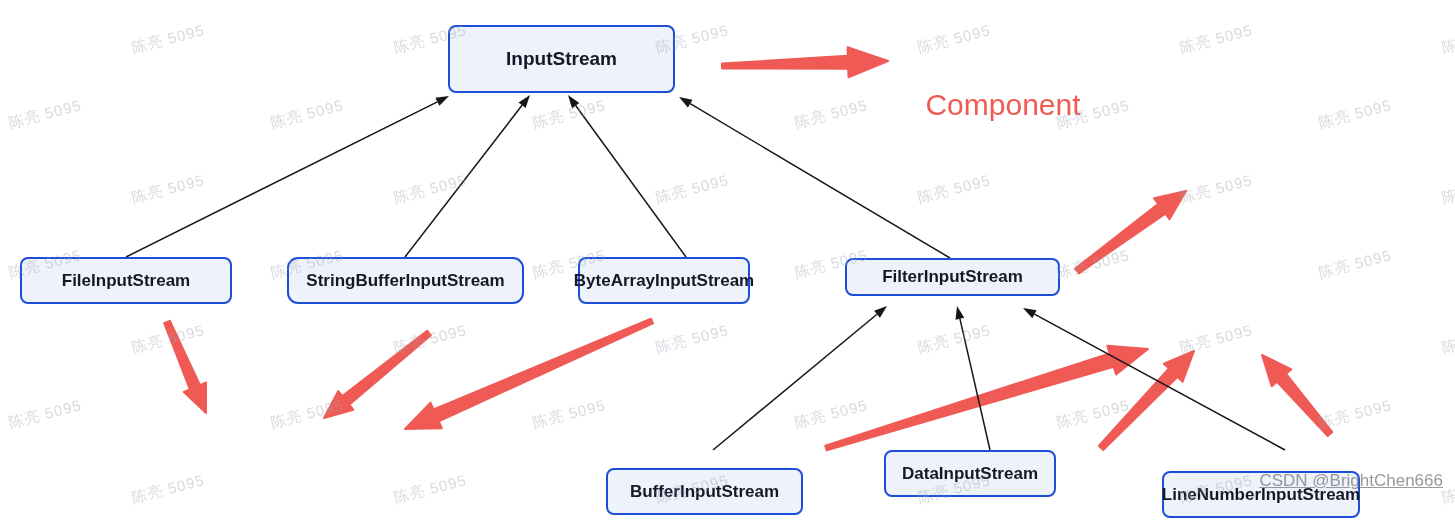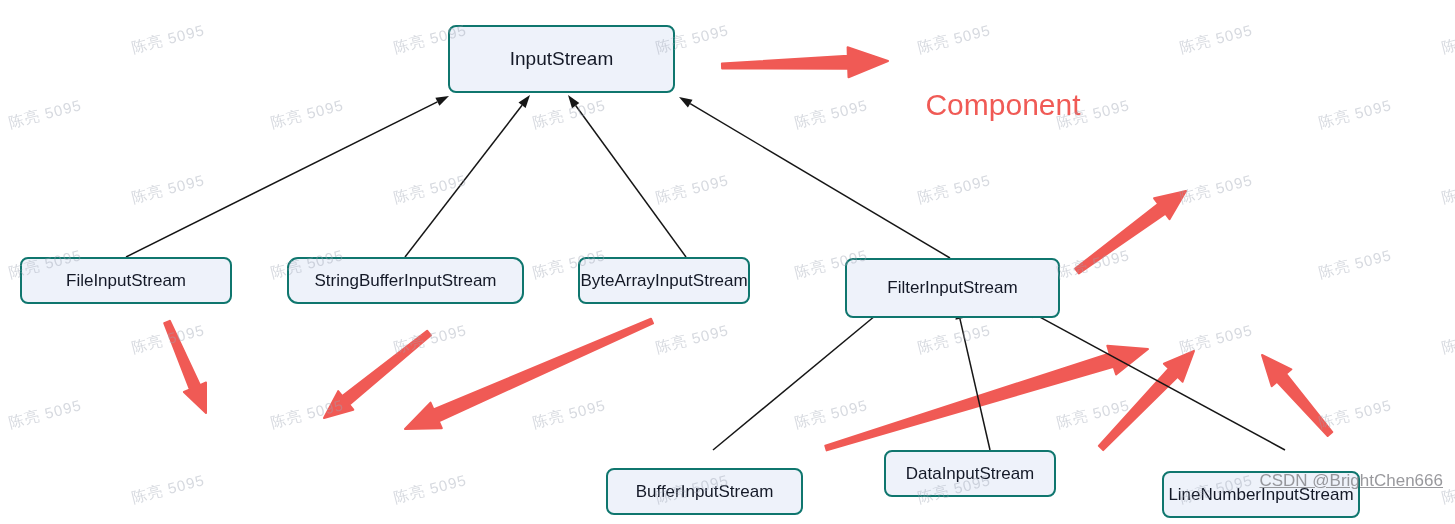--- a/index.html
+++ b/index.html
@@ -7,32 +7,32 @@
     position:relative;
     width:1455px;height:524px;
     background:#ffffff;
     overflow:hidden;
     font-family:"Liberation Sans",sans-serif;
   }
   #edge-layer{position:absolute;left:0;top:0;z-index:1;}
   .node{
     position:absolute;z-index:2;
     background:#eef2fa;
-    border:2px solid #0f766e;
+    border:2px solid #1d4ed8;
     border-radius:8px;
     box-sizing:border-box;
     display:flex;align-items:center;justify-content:center;
-    font-weight:normal;color:#141927;font-size:17px;
+    font-weight:bold;color:#141927;font-size:17px;
     white-space:nowrap;
   }
   #nb-0{left:448px;top:25px;width:227px;height:68px;font-size:19px;}
   #nb-1{left:20px;top:257px;width:212px;height:47px;}
   #nb-2{left:287px;top:257px;width:237px;height:47px;border-radius:11px;}
   #nb-3{left:578px;top:257px;width:172px;height:47px;border-radius:8px;}
-  #nb-4{left:845px;top:258px;width:215px;height:60px;}
+  #nb-4{left:845px;top:258px;width:215px;height:38px;}
   #nb-5{left:606px;top:468px;width:197px;height:47px;}
   #nb-6{left:884px;top:450px;width:172px;height:47px;}
   #nb-7{left:1162px;top:450px;width:198px;height:47px;margin-top:21px;}
   .ann{
     position:absolute;z-index:3;
     transform:translate(-50%,-50%);
     color:#f05a55;font-size:29px;white-space:nowrap;margin-top:44px;
   }
   #ann-0{left:1003px;top:61px;font-size:30px;}
   #ann-1{left:1267px;top:189px;}

